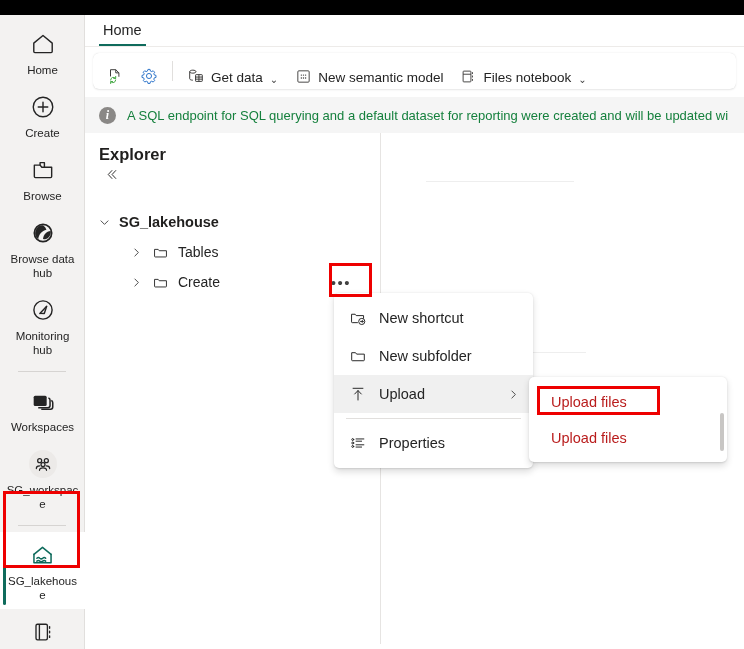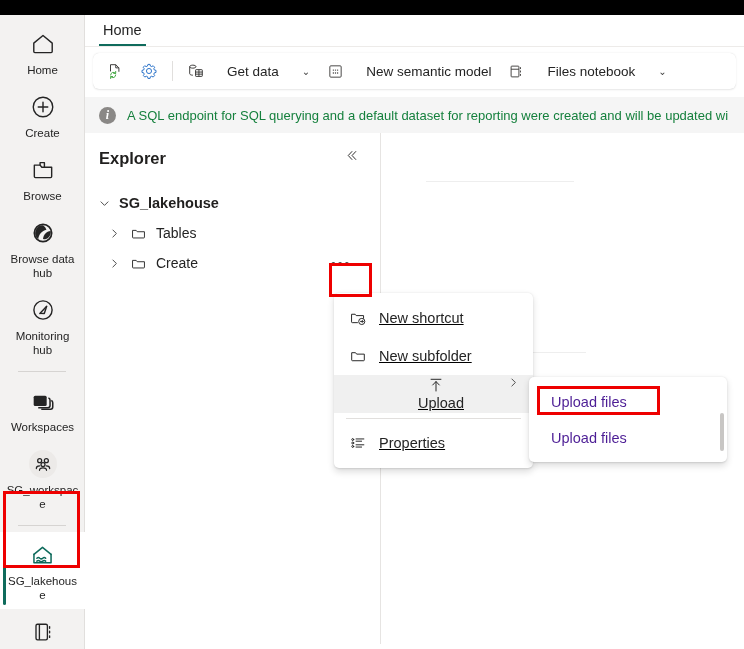--- a/index.html
+++ b/index.html
@@ -97,21 +97,21 @@
     margin: 6px 8px 0 8px;
     height: 36px;
     background: #fff;
     border-radius: 6px;
     box-shadow: 0 0.6px 1.8px rgba(0,0,0,.10), 0 0.1px 0.6px rgba(0,0,0,.09);
     display: flex; align-items: center;
     padding: 0 6px;
     gap: 2px;
   }
   .cmd {
-    display: flex; align-items: center; gap: 22px;
+    display: flex; align-items: flex-end; gap: 6px;
     height: 28px; padding: 0 7px;
     border-radius: 4px; cursor: pointer;
     font-size: 13.5px; color: #242424;
     white-space: nowrap;
   }
   .cmd-ico { width:18px; height:18px; display:flex; align-items:center; justify-content:center; }
   .cmd-ico svg{display:block;}
   .vdiv { width:1px; height:20px; background:#e1dfdd; margin: 0 5px; }
   .chev { font-size: 10px; color: #424242; margin-left: 1px; }
 
@@ -143,42 +143,43 @@
     display: flex;
     background: #fff;
   }
   .explorer {
     width: 296px; height: 100%;
     border-right: 1px solid #e6e4e2;
     background: #fff;
     position: relative;
   }
   .exp-head {
-    display: flex; align-items: flex-end; justify-content: space-between;
+    display: flex; align-items: flex-start; justify-content: space-between;
     padding: 12px 16px 0 14px;
+    flex-direction: column;
   }
   .exp-title { font-size: 16.5px; font-weight: bold; color: #201f1e; }
   .collapse-btn {
     font-size: 15px; color: #323130; cursor: pointer;
     padding: 2px 4px; line-height: 1;
   }
   .tree { margin-top: 20px; }
   .tree-row {
     display: flex; align-items: center;
     height: 30px; cursor: pointer;
     position: relative;
   }
   .tw {
     width: 18px; height:18px; margin-left: 10px;
     display:flex; align-items:center; justify-content:center;
     color:#424242; flex:0 0 auto;
   }
   .tw svg{display:block;}
   .node-root .node-label { font-size: 14.5px; font-weight: bold; color:#201f1e; margin-left: 6px; }
-  .tree-row.child { padding-left: 10px; }
+  .tree-row.child { padding-left: 32px; }
   .folder-ico { width:18px;height:18px; margin-left:6px; display:flex;align-items:center;justify-content:center; color:#242424; flex:0 0 auto;}
   .node-label { font-size: 14px; color: #242424; margin-left: 9px; }
   .ellipsis-btn {
     position:absolute; right: 24px; top: 5px;
     width: 30px; height: 20px;
     display:flex; align-items:center; justify-content:center;
     cursor:pointer; color:#424242; font-size: 15px; letter-spacing: 1.5px;
     line-height: 1;
   }
   .canvas { flex: 1; position: relative; background:#fff; }
@@ -188,50 +189,49 @@
 
   
   .ctxmenu {
     position: absolute; left: 334px; top: 293px;
     width: 199px;
     background: #fff;
     border-radius: 5px;
     box-shadow: 0 3.2px 7.2px rgba(0,0,0,.132), 0 0.6px 1.8px rgba(0,0,0,.108);
     padding: 6px 0;
     z-index: 40;
-    text-decoration: underline;
   }
   .mi {
     display: flex; align-items: center;
     height: 38px; padding: 0 10px 0 14px;
     font-size: 14.5px; color: #242424; cursor: pointer;
     position: relative;
   }
-  .mi.active { background: #f0f0f0; flex-direction: column; }
+  .mi.active { background: #f0f0f0; }
   .mi-ico { width: 20px; height: 20px; display:flex; align-items:center; justify-content:center; color:#242424; flex:0 0 auto;}
   .mi-ico svg{display:block;}
   .mi-label { margin-left: 11px; }
   .mi-sub { position:absolute; right: 12px; color:#424242; display:flex; align-items:center;}
   .mi-divider { height:1px; background:#e1dfdd; margin: 5px 12px; }
 
   
   .submenu {
     position: absolute; left: 529px; top: 377px;
     width: 198px; height: 85px;
     background: #fff;
     border-radius: 5px;
     box-shadow: 0 3.2px 7.2px rgba(0,0,0,.132), 0 0.6px 1.8px rgba(0,0,0,.108);
     padding: 7px 0;
     z-index: 50;
     overflow: hidden;
   }
   .smi {
     display:flex; align-items:center;
     height: 36px; padding-left: 22px;
-    font-size: 14.5px; color: #4c1d95; cursor: pointer;
+    font-size: 14.5px; color: #b91c1c; cursor: pointer;
   }
   .sub-scroll {
     position:absolute; right: 3px; top: 36px;
     width: 4px; height: 38px; background: #c8c6c4; border-radius: 2px;
   }
 </style>
 </head>
 <body>
 
 <div id="root">

